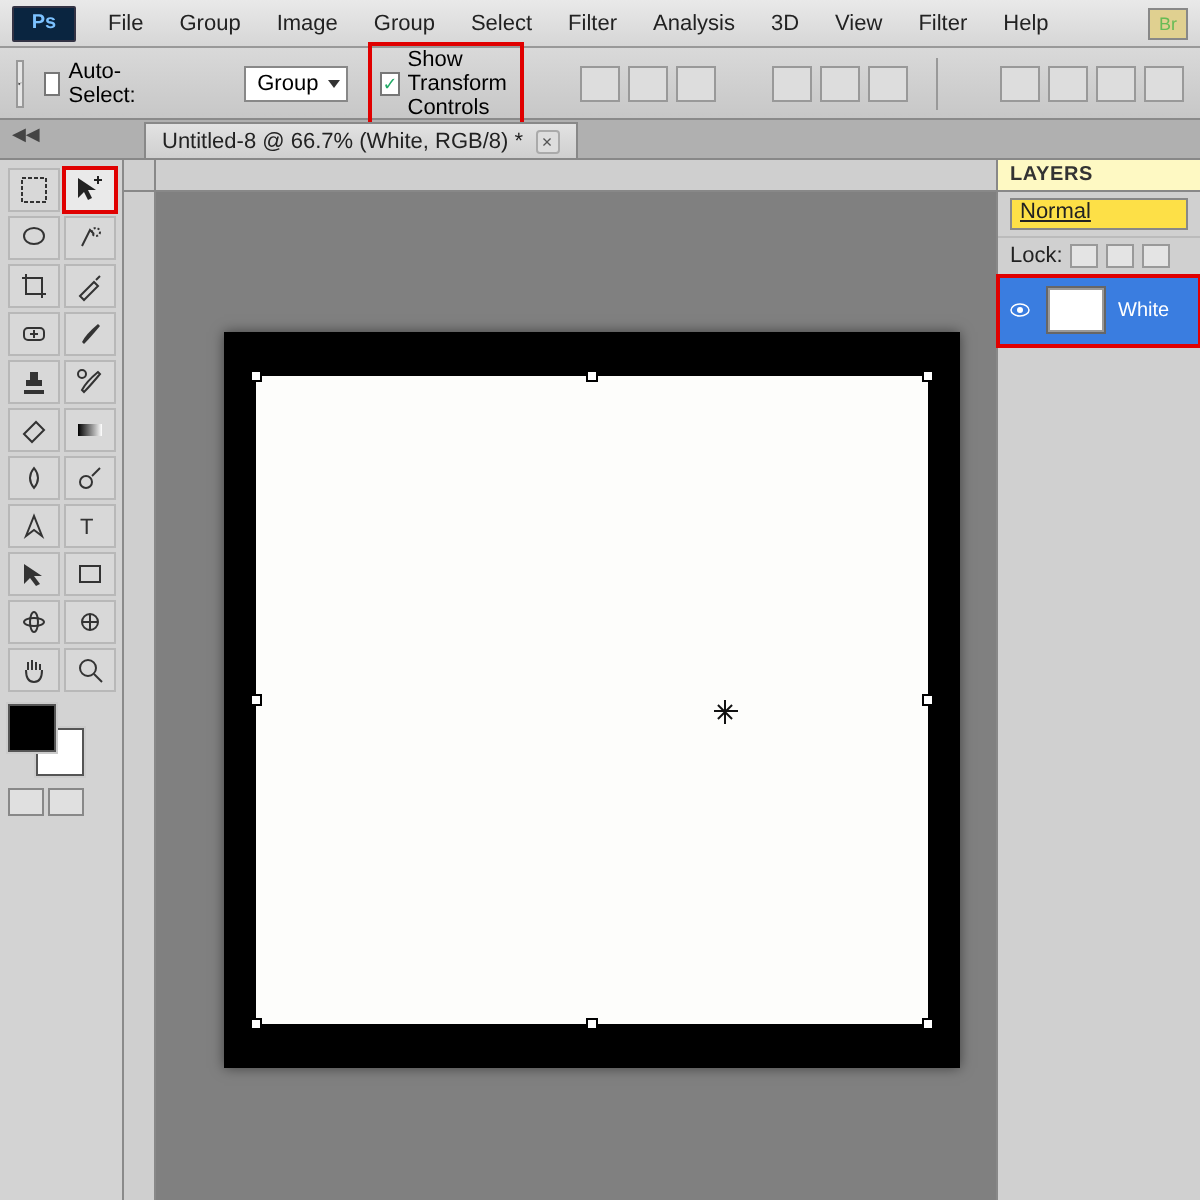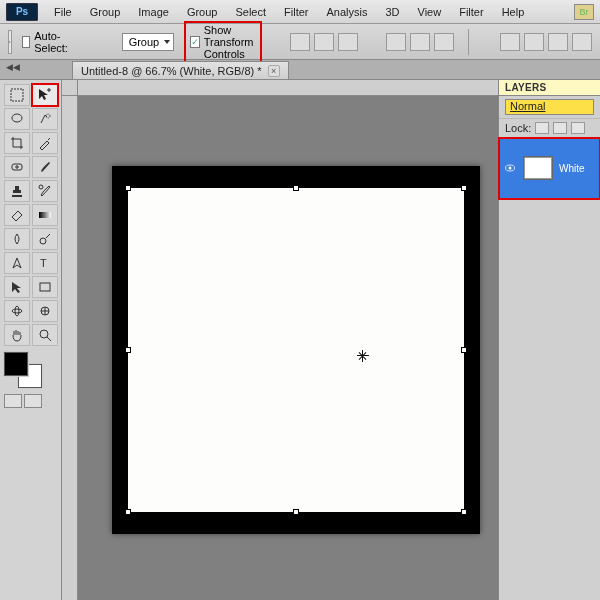--- a/index.html
+++ b/index.html
@@ -55,21 +55,21 @@
 .anchor::before { left: 5px; top: 0; width: 1px; height: 12px; }
 .anchor::after { top: 5px; left: 0; height: 1px; width: 12px; }
 .anchor .d1, .anchor .d2 { position: absolute; width: 1px; height: 10px; background: #111; left: 5px; top: 1px; }
 .anchor .d1 { transform: rotate(45deg); } .anchor .d2 { transform: rotate(-45deg); }
 
 .panels { position: absolute; right: 0; top: 80px; width: 102px; bottom: 0; background: #d0d0d0; border-left: 1px solid #888; }
 .panel-tab { background: #fef9c3; border-bottom: 1px solid #888; padding: 2px 6px; font-size: 10px; font-weight: bold; color: #333; letter-spacing: .3px; }
 .panel-row { padding: 3px 6px; border-bottom: 1px solid #bbb; display: flex; align-items: center; gap: 4px; font-size: 10px; color: #222; }
 .blend { background: #fde047; border: 1px solid #888; padding: 0 4px; height: 16px; flex: 1; display: flex; align-items: flex-start; text-decoration: underline; }
 .lock-row .mini { width: 14px; height: 12px; border: 1px solid #999; background: #e4e4e4; }
-.layer-row { display: flex; align-items: center; gap: 6px; padding: 18px 4px; border-bottom: 1px solid #bbb; }
+.layer-row { display: flex; align-items: center; gap: 6px; padding: 5px 4px; border-bottom: 1px solid #bbb; }
 .layer-row.sel { background: #3a7de0; color: #fff; }
 .layer-row.red-box { outline: 2px solid #e00000; outline-offset: -1px; }
 .vis { width: 14px; height: 14px; display: flex; align-items: center; justify-content: center; }
 .thumb { width: 30px; height: 24px; border: 1px solid #666; background: #fff; box-shadow: inset 0 0 0 1px #999; }
 .thumb.black { background: #000; }
 .layer-name { flex: 1; font-size: 10px; }
 </style>
 </head>
 <body>
 

